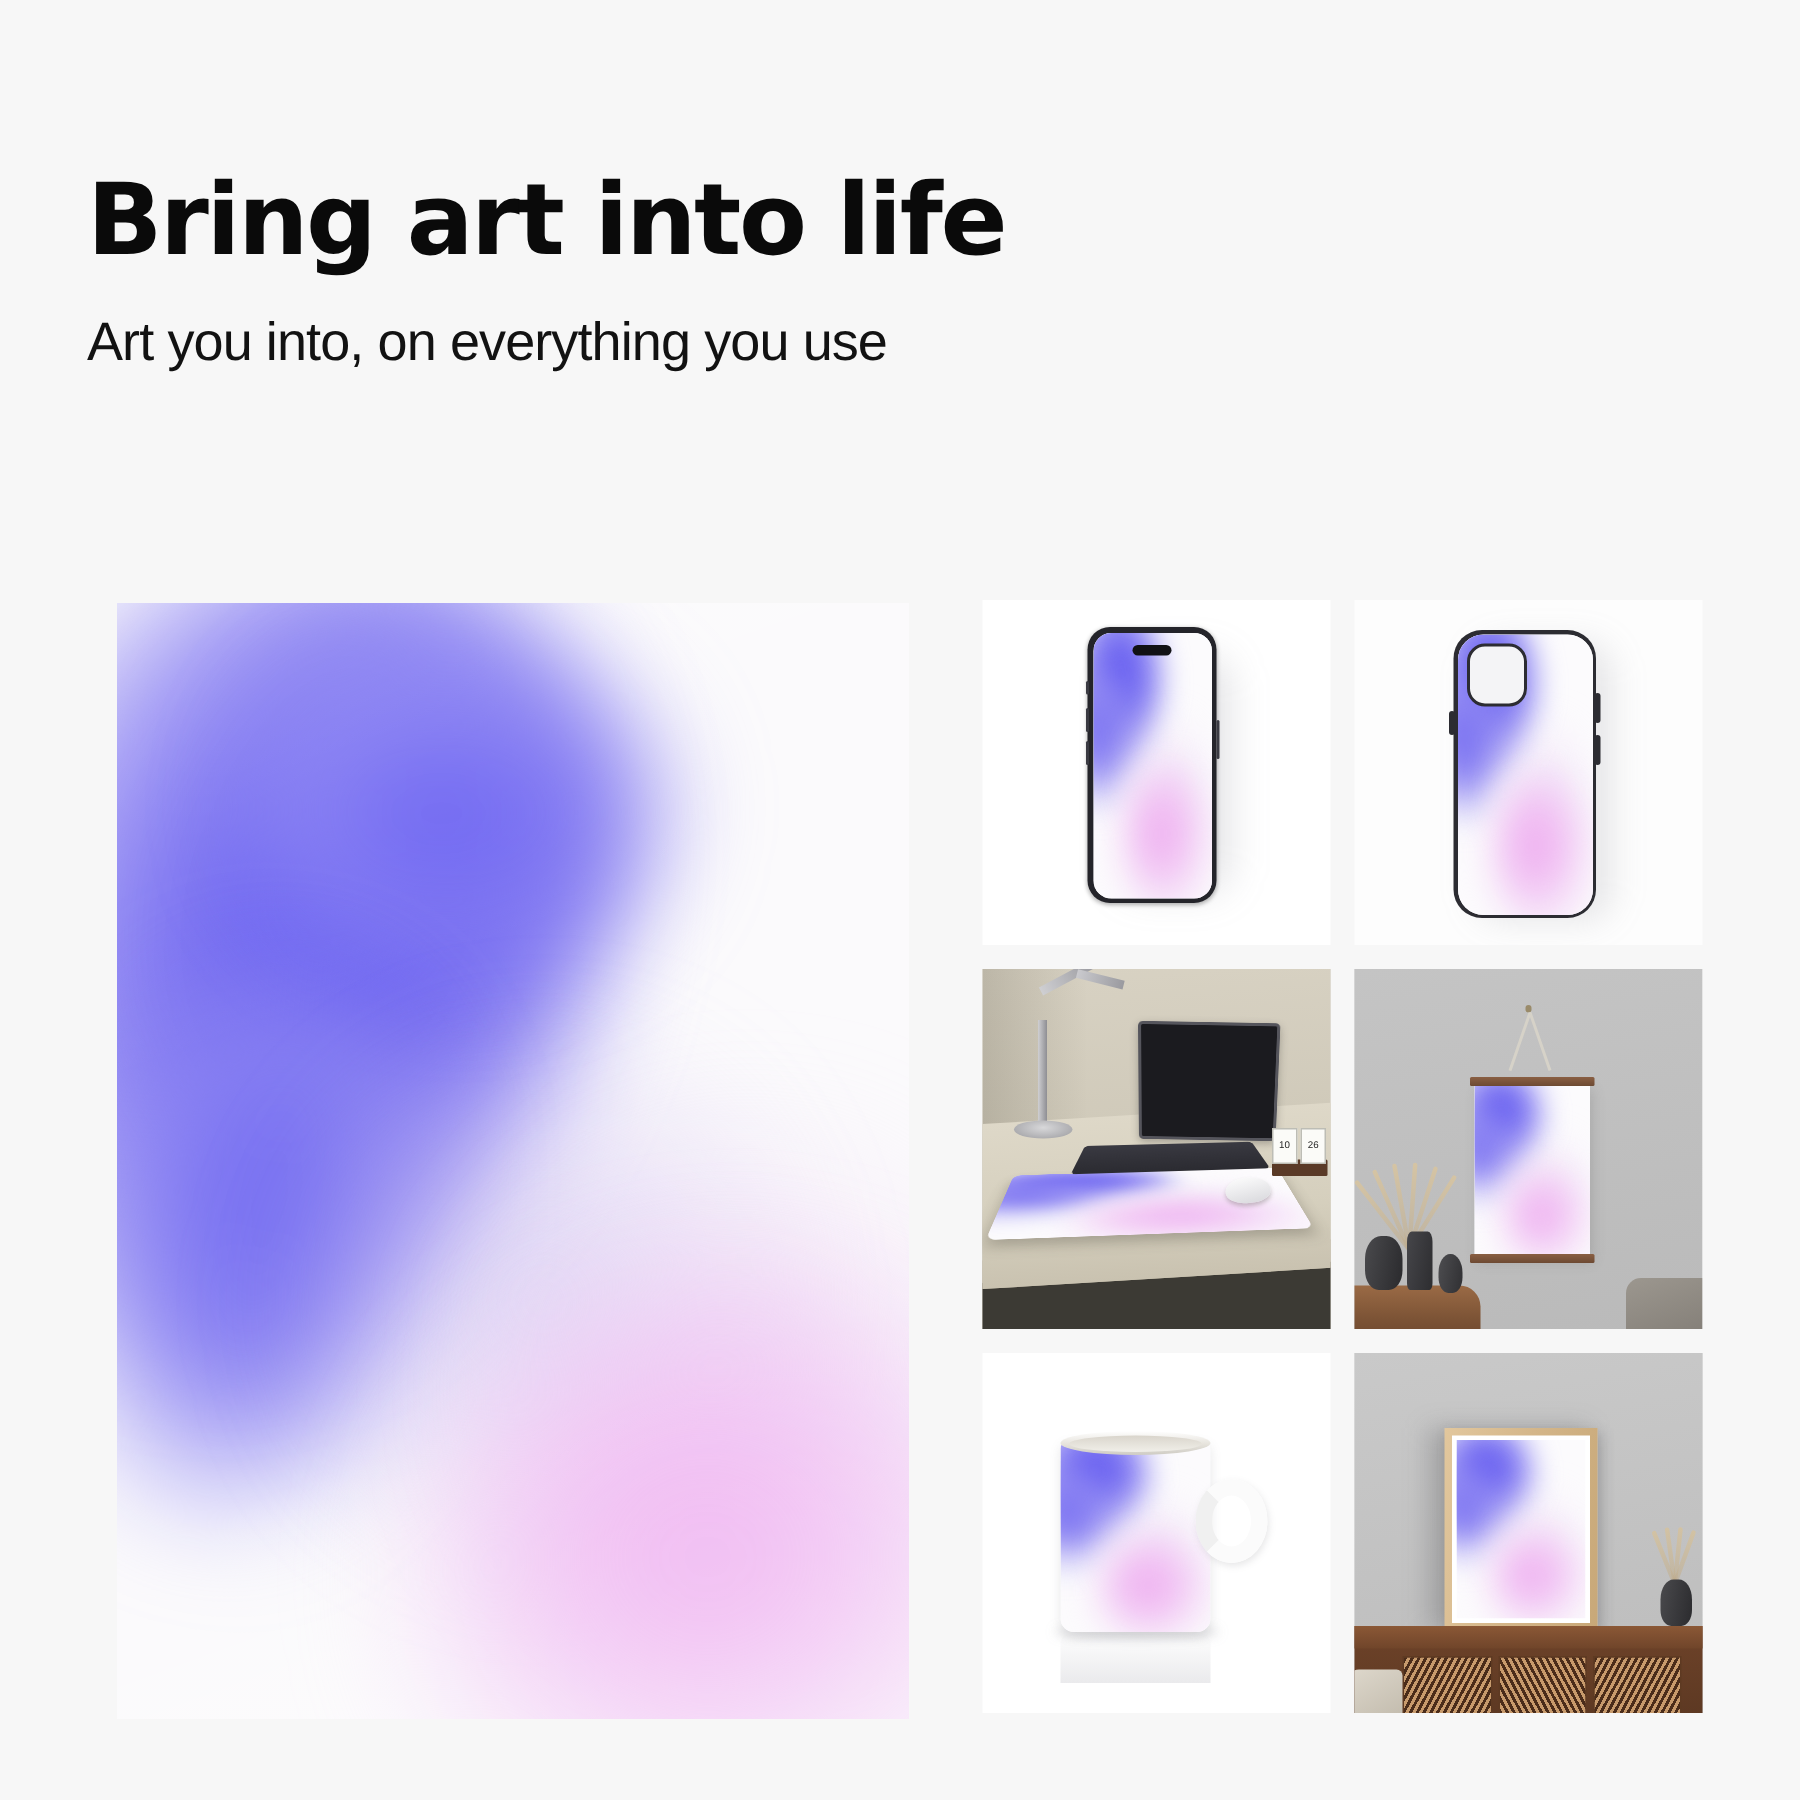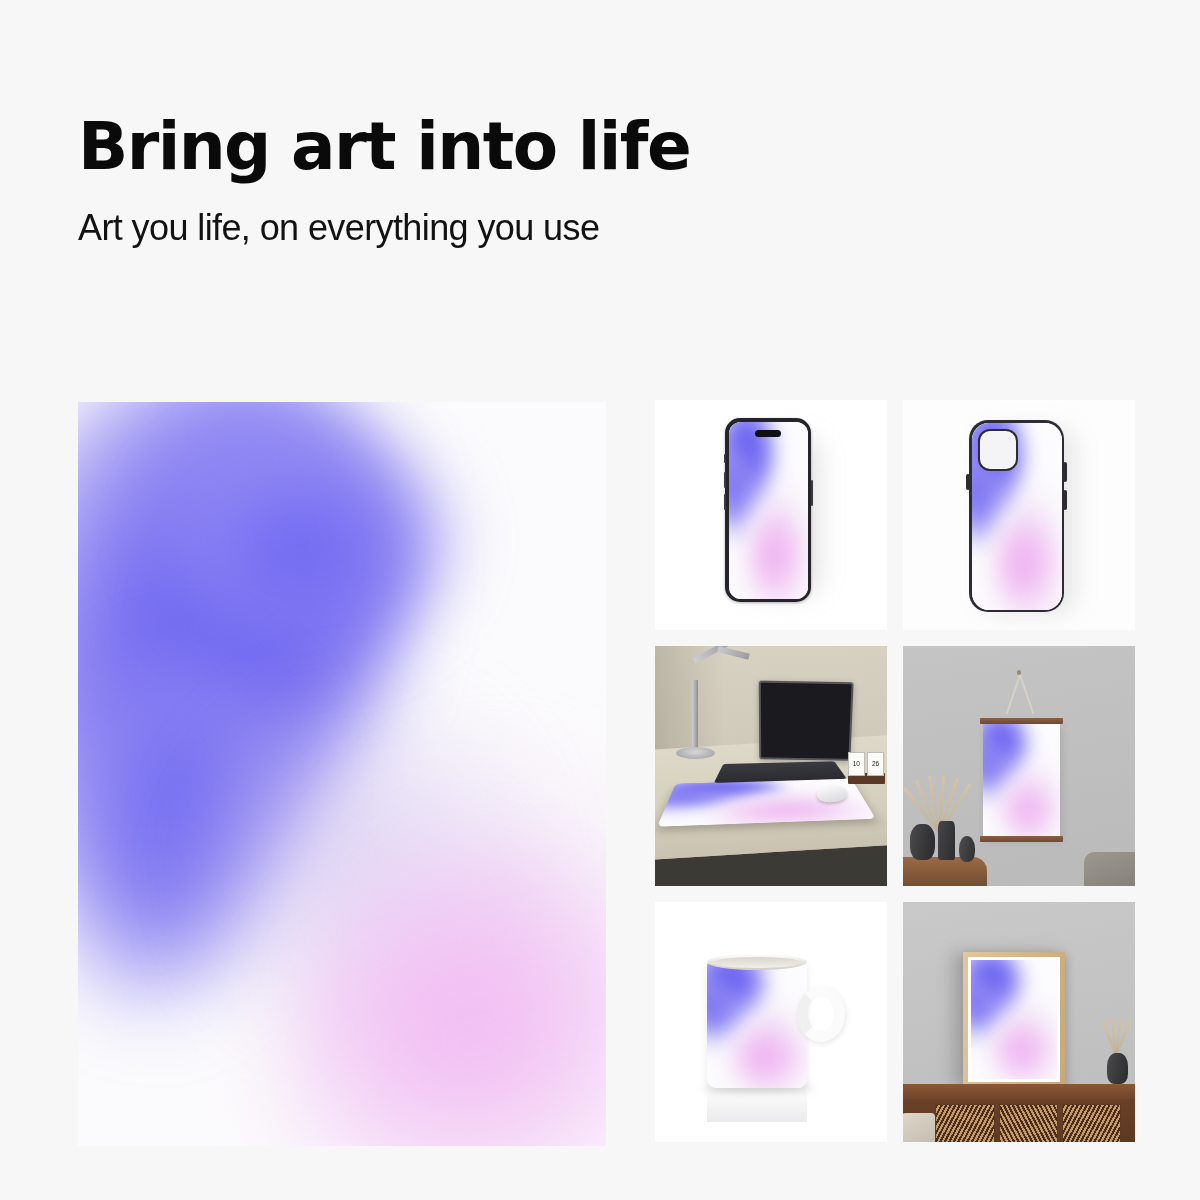--- a/index.html
+++ b/index.html
@@ -14,21 +14,21 @@
   }
 
   .page {
     position: relative;
     width: 1200px;
     height: 1200px;
     background: #f7f7f7;
   }
 
   
-  .header { position: absolute; left: 78px; top: 112px; }
+  .header { position: absolute; left: 58px; top: 112px; }
 
   .headline {
     font-size: 66px;
     font-weight: 700;
     letter-spacing: -1.6px;
     color: #0a0a0a;
     line-height: 1.06;
     font-family: "DejaVu Sans", "Liberation Sans", sans-serif;
   }
 
@@ -526,21 +526,21 @@
     border-radius: 8px 4px 0 0;
   }
 </style>
 </head>
 <body>
 
 <div class="page">
 
   <div class="header">
     <div class="headline">Bring art into life</div>
-    <div class="subhead">Art you life, on everything you use</div>
+    <div class="subhead">Art you into, on everything you use</div>
   </div>
 
   <div class="hero-art">
     <span class="blob b-indigo-main"></span>
     <span class="blob b-indigo-lobe"></span>
     <span class="blob b-indigo-tail"></span>
     <span class="blob b-violet-mid"></span>
     <span class="blob b-pink-soft"></span>
     <span class="blob b-pink-main"></span>
     <span class="blob b-wash"></span>

